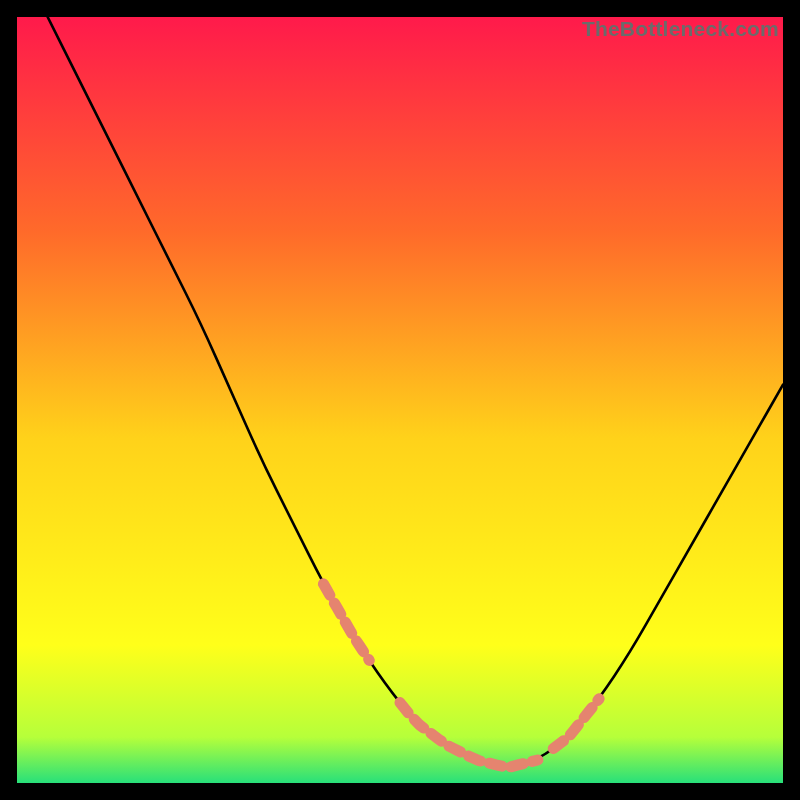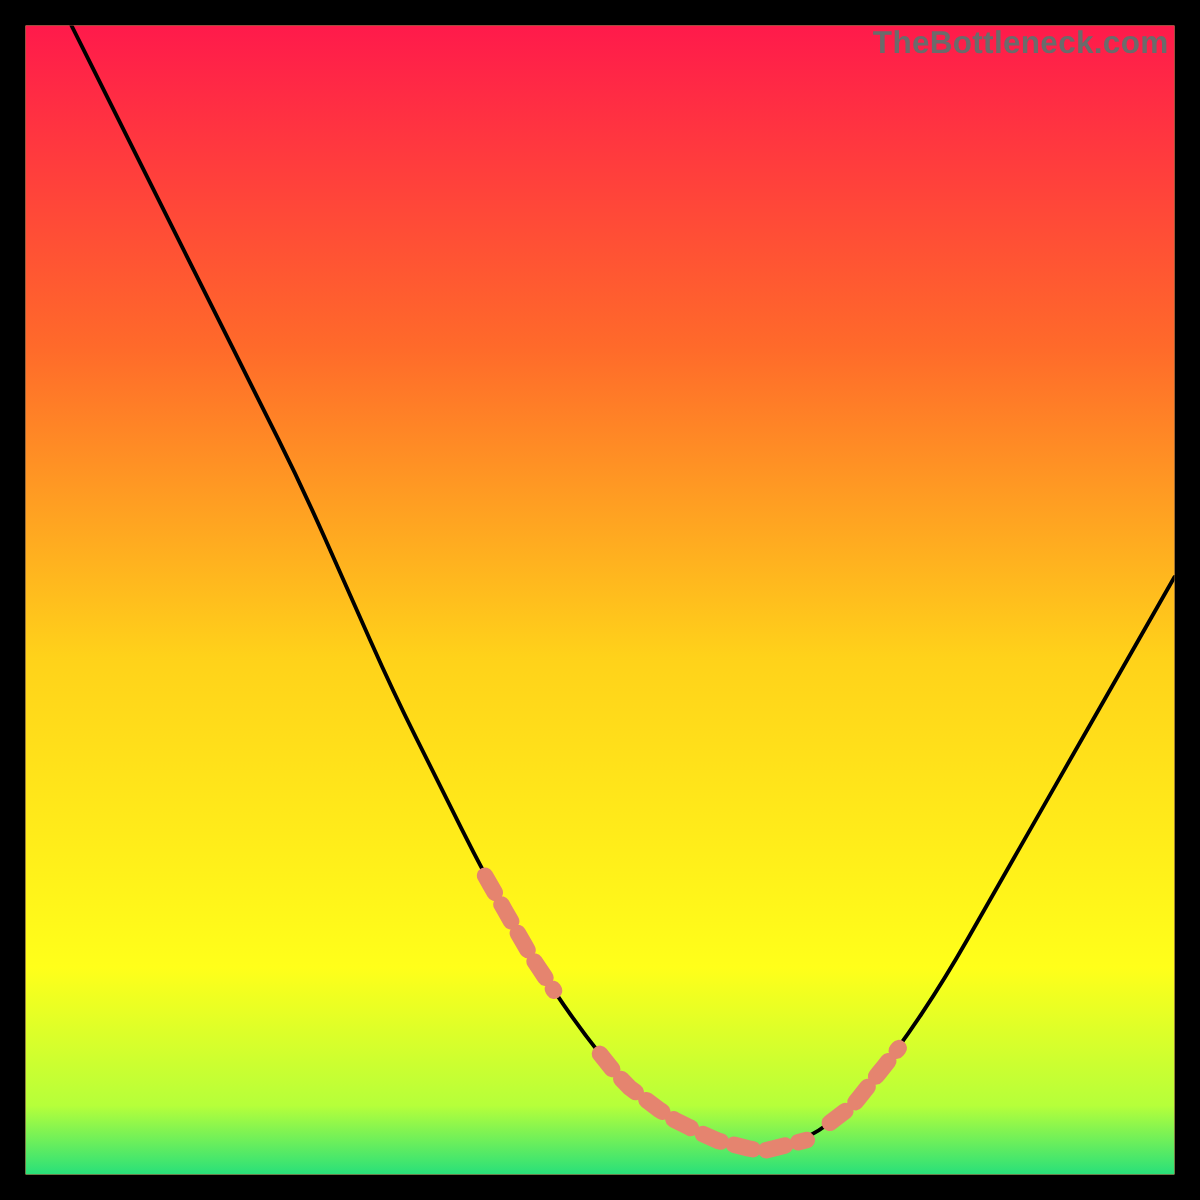--- a/index.html
+++ b/index.html
@@ -10,21 +10,21 @@
     background: #000;
     overflow: hidden;
     font-family: Arial, Helvetica, sans-serif;
   }
   .frame {
     position: absolute;
     left: 17px;
     top: 17px;
     width: 766px;
     height: 766px;
-    background: #fdba74;
+    background: #86efac;
   }
   .plot {
     position: absolute;
     left: 0;
     top: 0;
     width: 766px;
     height: 766px;
   }
   .watermark {
     position: absolute;

